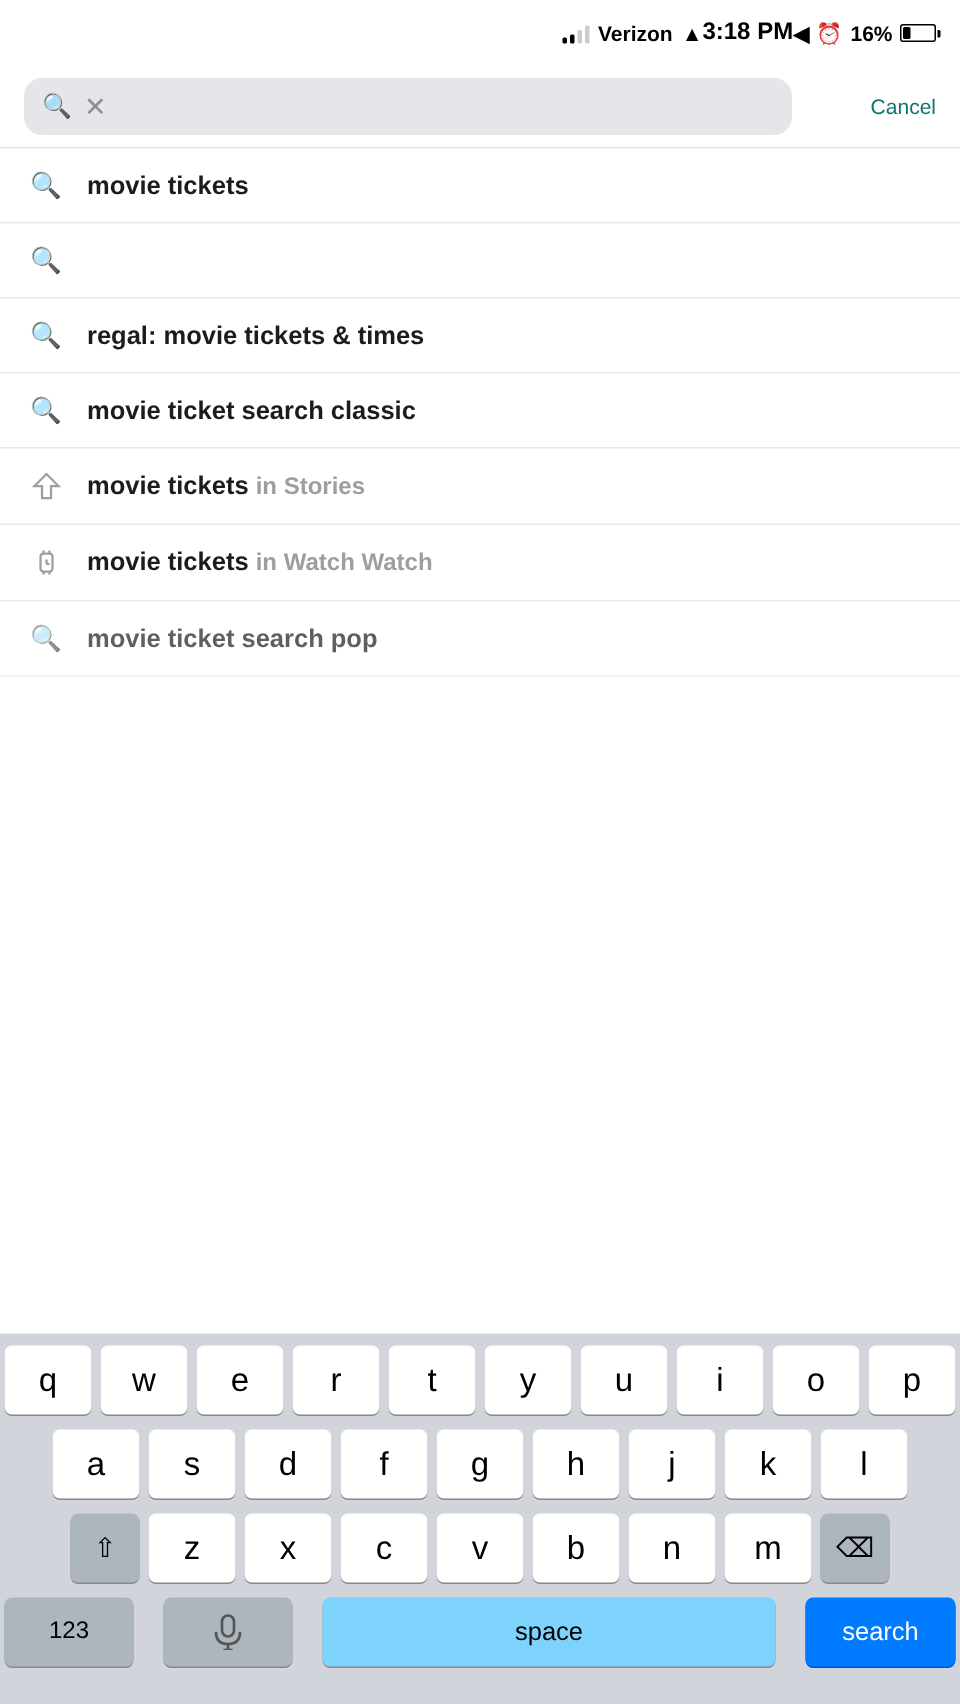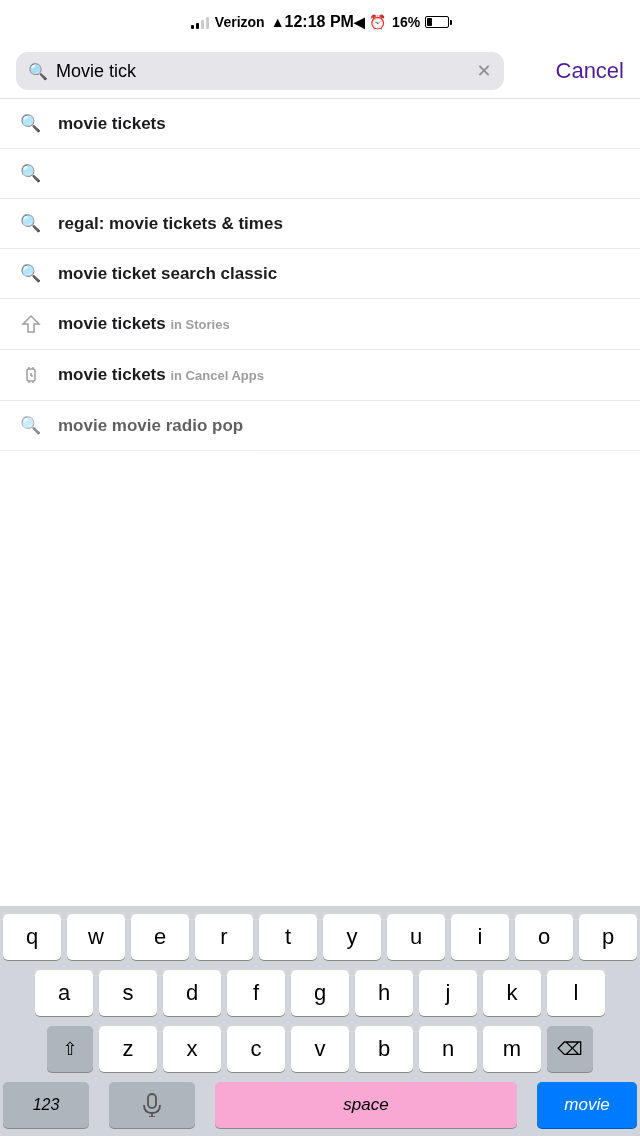--- a/index.html
+++ b/index.html
@@ -12,21 +12,21 @@
       overflow: hidden;
       position: relative;
     }
 
     
     .status-bar {
       height: 44px;
       background: #fff;
       display: flex;
       align-items: center;
-      justify-content: center;
+      justify-content: flex-end;
       padding: 0 16px;
       font-size: 15px;
       font-weight: 600;
     }
     .status-left { display: flex; align-items: center; gap: 6px; font-size: 14px; }
     .status-center { font-size: 16px; font-weight: 600; }
     .status-right { display: flex; align-items: center; gap: 5px; font-size: 14px; }
     .signal-bars { display: flex; align-items: flex-end; gap: 2px; height: 14px; }
     .signal-bars span {
       background: #000;
@@ -95,22 +95,22 @@
     }
     .clear-btn {
       color: #8e8e93;
       font-size: 18px;
       cursor: pointer;
       background: none;
       border: none;
       padding: 0;
     }
     .cancel-btn {
-      color: #4c1d95;
-      font-size: 22px;
+      color: #0f766e;
+      font-size: 14px;
       cursor: pointer;
       background: none;
       border: none;
       white-space: nowrap;
       font-family: inherit;
       padding: 0;
       margin-left: 40px;
     }
 
     
@@ -120,21 +120,21 @@
     .suggestion-item {
       display: flex;
       align-items: center;
       padding: 14px 20px;
       border-bottom: 1px solid #e8e8e8;
       gap: 16px;
       cursor: pointer;
     }
     .sug-icon { color: #9e9e9e; font-size: 17px; width: 22px; text-align: center; flex-shrink: 0; }
     .sug-text { font-size: 17px; color: #1c1c1e; font-weight: bold; }
-    .sug-text .in-label { color: #9e9e9e; font-size: 13px; }
+    .sug-text .in-label { color: #9e9e9e; font-size: 16px; }
     .stories-icon {
       width: 22px;
       height: 22px;
       flex-shrink: 0;
       position: relative;
       color: #9e9e9e;
     }
     .watch-icon {
       width: 22px;
       height: 22px;
@@ -188,22 +188,21 @@
     }
     .key-shift {
       font-size: 18px;
     }
     .key-delete {
       font-size: 18px;
     }
     .key-bottom-row {
       display: flex;
       gap: 20px;
-      margin-bottom: 4px;
-      font-style: italic;
+      margin-bottom: 21px;
     }
     .key-123 {
       background: #adb5bd;
       border-radius: 5px;
       height: 46px;
       display: flex;
       align-items: center;
       justify-content: center;
       font-size: 16px;
       cursor: pointer;
@@ -219,21 +218,21 @@
       width: 86px;
       display: flex;
       align-items: center;
       justify-content: center;
       cursor: pointer;
       box-shadow: 0 1px 0 #888;
       user-select: none;
       flex-shrink: 0;
     }
     .key-space {
-      background: #f9a8d4;
+      background: #7dd3fc;
       border-radius: 5px;
       height: 46px;
       flex: 1;
       display: flex;
       align-items: center;
       justify-content: center;
       font-size: 17px;
       cursor: pointer;
       box-shadow: 0 1px 0 #888;
       user-select: none;
@@ -261,35 +260,34 @@
   <div class="status-left">
     <div class="signal-bars">
       <span></span>
         <span></span>
         <span></span>
         <span></span>
     </div>
     <span>Verizon</span>
     <span class="wifi-icon">▲</span>
   </div>
-  <div class="status-center">12:18 PM</div>
+  <div class="status-center">3:18 PM</div>
   <div class="status-right">
     <span>◀</span>
     <span>⏰</span>
     <span>16%</span>
     <div class="battery-icon">
       <div class="battery-fill"></div>
     </div>
   </div>
 </div>
 
 <div class="search-bar-container">
   <div class="search-input-wrapper">
     <span class="search-icon-bar">🔍</span>
-    <input class="search-input" type="text" value="Movie tick" style="">
     <button class="clear-btn">✕</button>
   </div>
   <button class="cancel-btn">Cancel</button>
 </div>
 
 <div class="suggestions">
 
   <div class="suggestion-item">
     <span class="sug-icon">🔍</span>
     <span class="sug-text">movie tickets</span>
@@ -323,26 +321,26 @@
       <svg width="22" height="22" viewBox="0 0 22 22" fill="none" xmlns="http://www.w3.org/2000/svg">
         <rect x="7" y="5" width="8" height="12" rx="2" stroke="#9e9e9e" stroke-width="1.5" fill="none"></rect>
         <line x1="9" y1="3" x2="9" y2="5" stroke="#9e9e9e" stroke-width="1.5"></line>
         <line x1="13" y1="3" x2="13" y2="5" stroke="#9e9e9e" stroke-width="1.5"></line>
         <line x1="9" y1="17" x2="9" y2="19" stroke="#9e9e9e" stroke-width="1.5"></line>
         <line x1="13" y1="17" x2="13" y2="19" stroke="#9e9e9e" stroke-width="1.5"></line>
         <line x1="11" y1="9" x2="11" y2="12" stroke="#9e9e9e" stroke-width="1.5"></line>
         <line x1="11" y1="12" x2="13" y2="12" stroke="#9e9e9e" stroke-width="1.5"></line>
       </svg>
     </span>
-    <span class="sug-text">movie tickets <span class="in-label">in Cancel Apps</span></span>
+    <span class="sug-text">movie tickets <span class="in-label">in Watch Watch</span></span>
   </div>
 
   <div class="suggestion-item partial-item" style="overflow:hidden; max-height:52px; opacity:0.7;">
     <span class="sug-icon">🔍</span>
-    <span class="sug-text">movie movie radio pop</span>
+    <span class="sug-text">movie ticket search pop</span>
   </div>
 
 </div>
 
 <div class="keyboard">
 
   <div class="key-row">
     <div class="key">q</div>
     <div class="key">w</div>
     <div class="key">e</div>
@@ -383,15 +381,15 @@
     <div class="key-123">123</div>
     <div class="key-mic">
       <svg width="20" height="24" viewBox="0 0 20 24" fill="none" xmlns="http://www.w3.org/2000/svg">
         <rect x="6" y="1" width="8" height="14" rx="4" stroke="#555" stroke-width="1.8" fill="none"></rect>
         <path d="M2 12 Q2 20 10 20 Q18 20 18 12" stroke="#555" stroke-width="1.8" fill="none"></path>
         <line x1="10" y1="20" x2="10" y2="24" stroke="#555" stroke-width="1.8"></line>
         <line x1="7" y1="24" x2="13" y2="24" stroke="#555" stroke-width="1.8"></line>
       </svg>
     </div>
     <div class="key-space">space</div>
-    <div class="key-search">movie</div>
+    <div class="key-search">search</div>
   </div>
 </div>
 
 </body></html>

